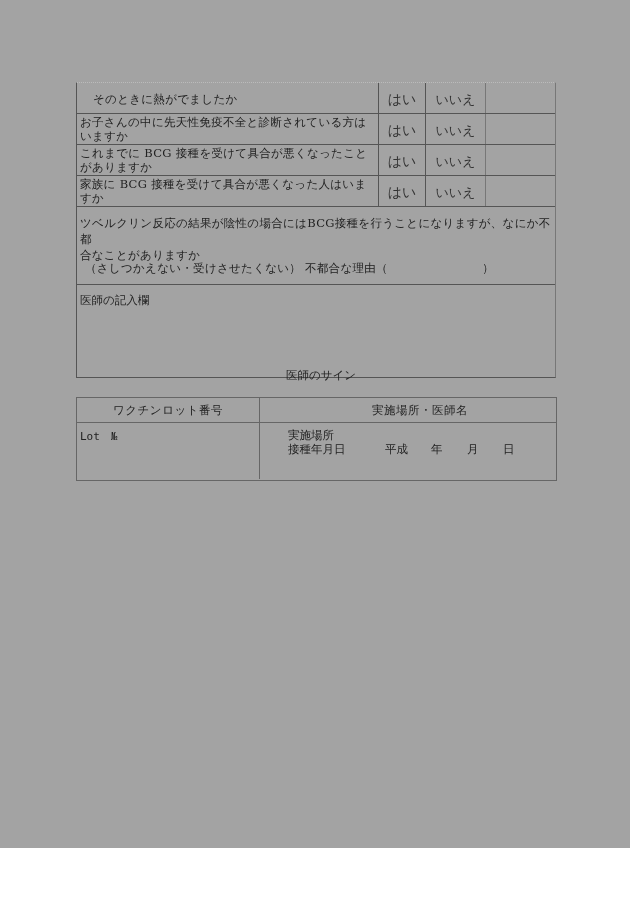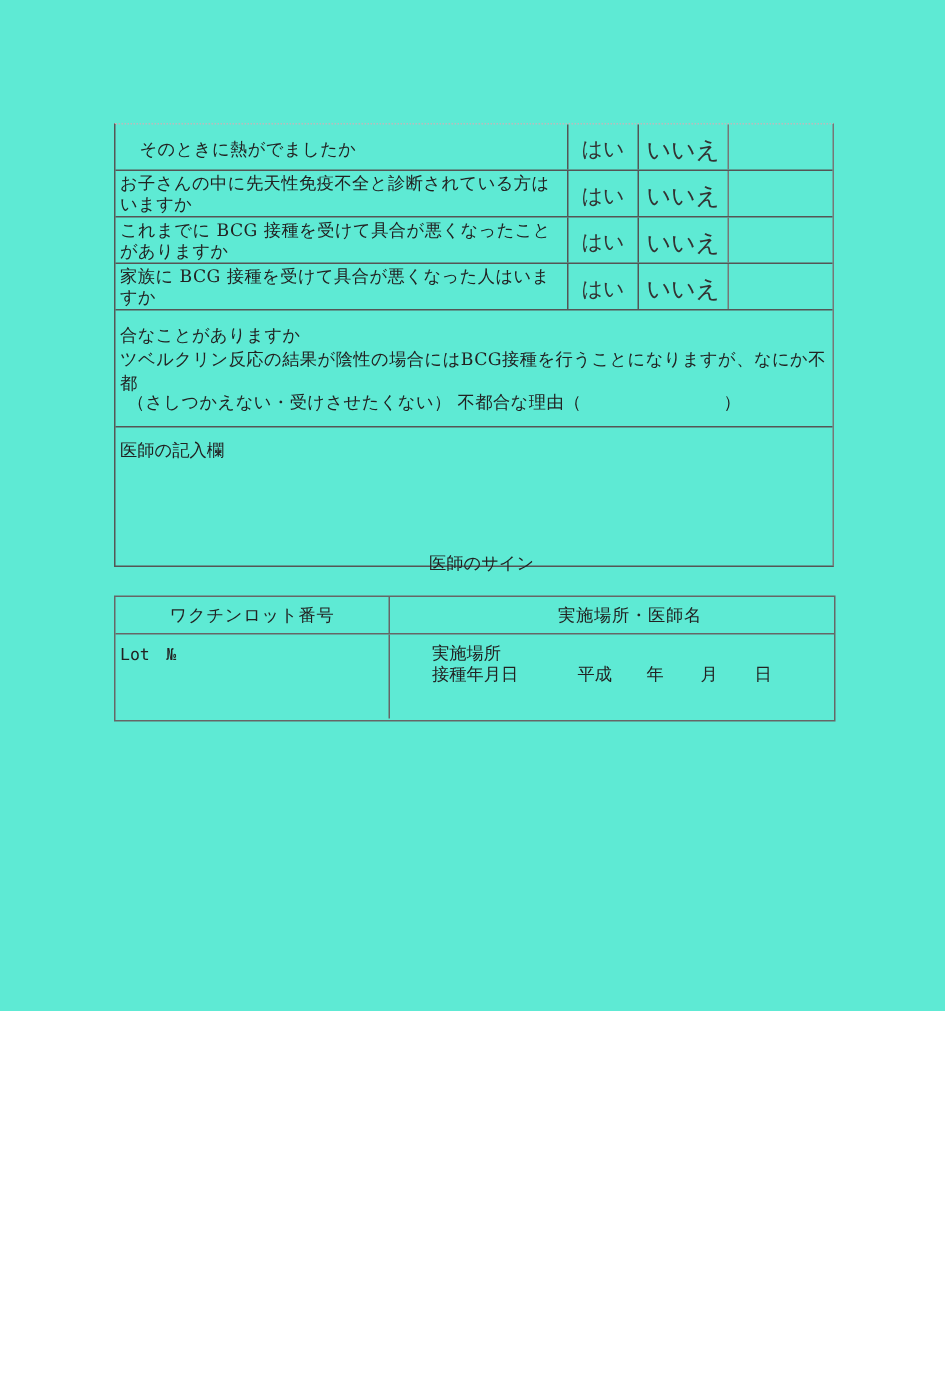--- a/index.html
+++ b/index.html
@@ -12,22 +12,22 @@
       height: 916px;
       position: relative;
       font-family: "DejaVu Serif", "Liberation Serif", serif;
       color: #222;
       font-size: 11.5px;
       overflow: hidden;
     }
     .page {
       position: absolute;
       left: 0; top: 0;
-      width: 630px; height: 674px;
-      background: #5eead4;
+      width: 630px; height: 848px;
+      background: #a3a3a3;
     }
     
     .t1 {
       position: absolute;
       left: 76px;
       top: 82px;
       width: 480px;
       border-left: 1.5px solid #555;
       border-right: 1.5px solid #777;
       border-bottom: 1.5px solid #555;
@@ -70,21 +70,21 @@
       padding-top: 4px;
     }
     .no {
       width: 60px;
       border-right: 1px solid #777;
       box-sizing: border-box;
       display: flex;
       align-items: center;
       justify-content: center;
       font-family: "DejaVu Sans", "Liberation Sans", sans-serif;
-      font-size: 16px;
+      font-size: 13px;
       color: #333;
       padding-top: 4px;
     }
     .blank {
       flex: 1;
     }
     .tub {
       height: 78px;
       border-bottom: 1px solid #555;
       box-sizing: border-box;
@@ -212,22 +212,22 @@
     </div>
 
     <div class="qrow">
       <div class="qcell">家族に BCG 接種を受けて具合が悪くなった人はいますか</div>
       <div class="yes">はい</div>
       <div class="no">いいえ</div>
       <div class="blank"></div>
     </div>
 
     <div class="tub">
+      <span class="l2">ツベルクリン反応の結果が陰性の場合にはBCG接種を行うことになりますが、なにか不都</span>
       <span class="l2">合なことがありますか</span>
-      <span class="l2">ツベルクリン反応の結果が陰性の場合にはBCG接種を行うことになりますが、なにか不都</span>
       <span class="options">（さしつかえない・受けさせたくない）</span>
       <span class="reason">不都合な理由（　　　　　　　　）</span>
     </div>
 
     <div class="doc">
       <span class="title">医師の記入欄</span>
       <span class="sign">医師のサイン</span>
     </div>
   </div>
 

